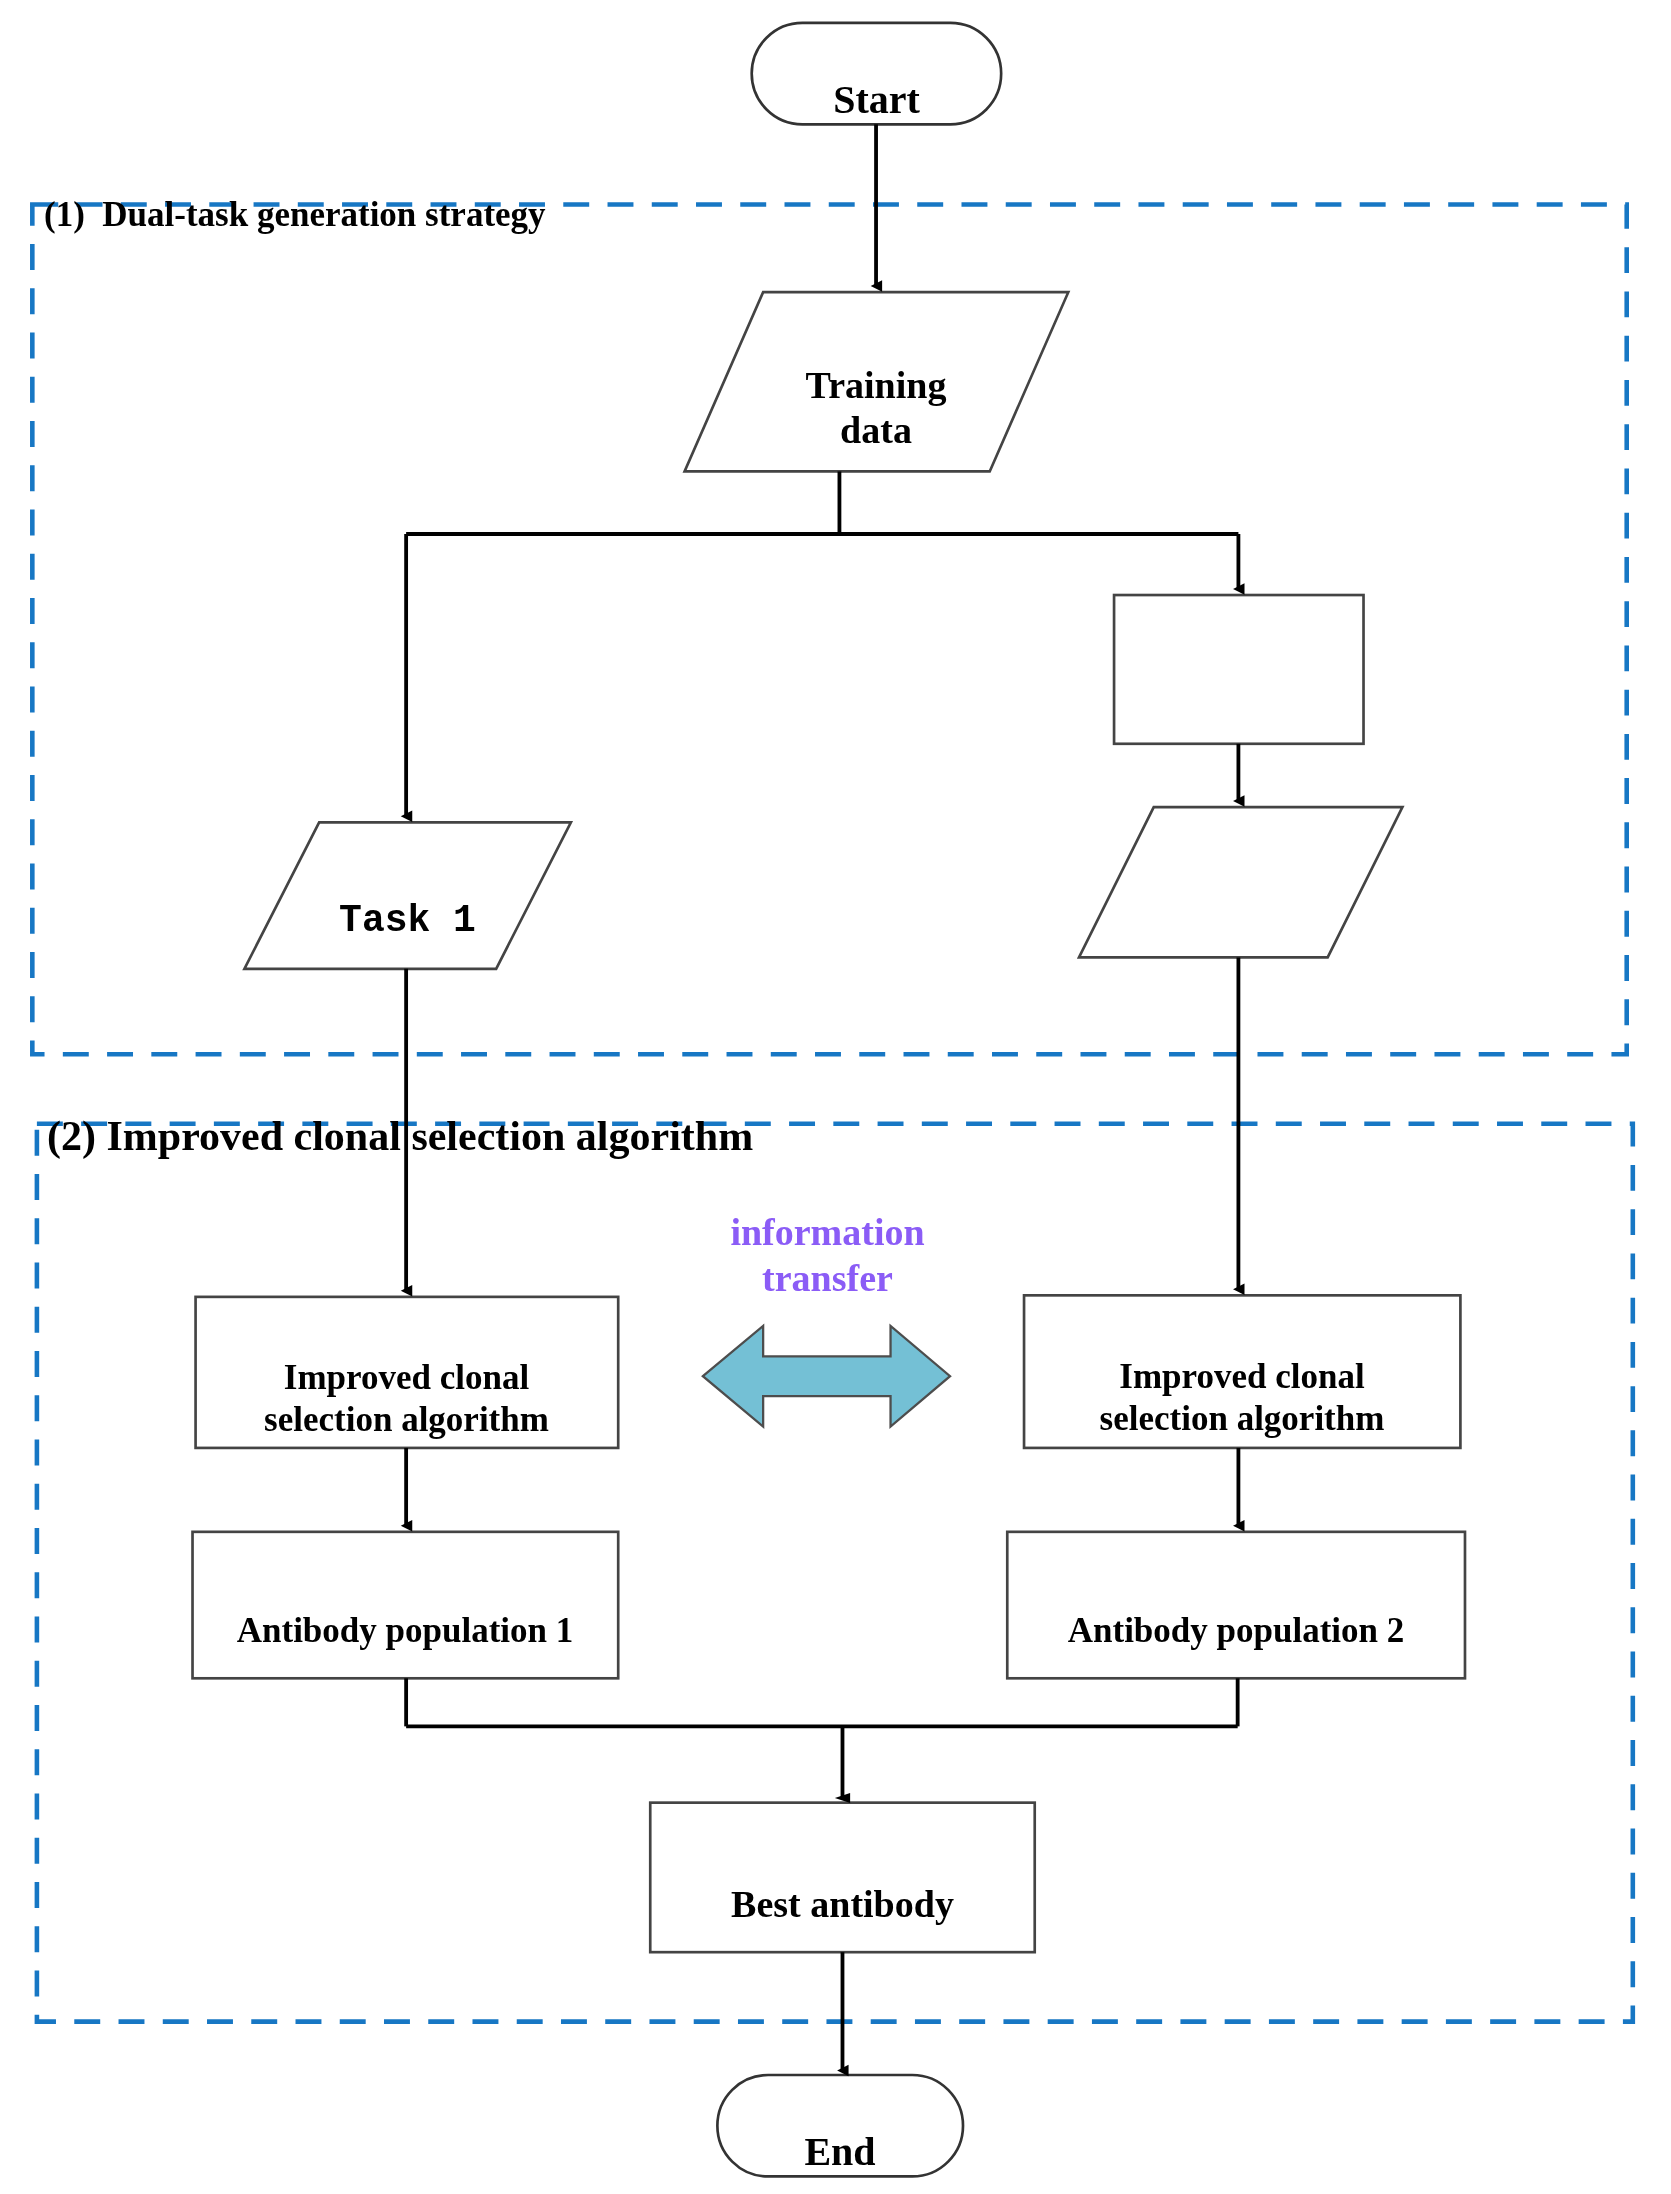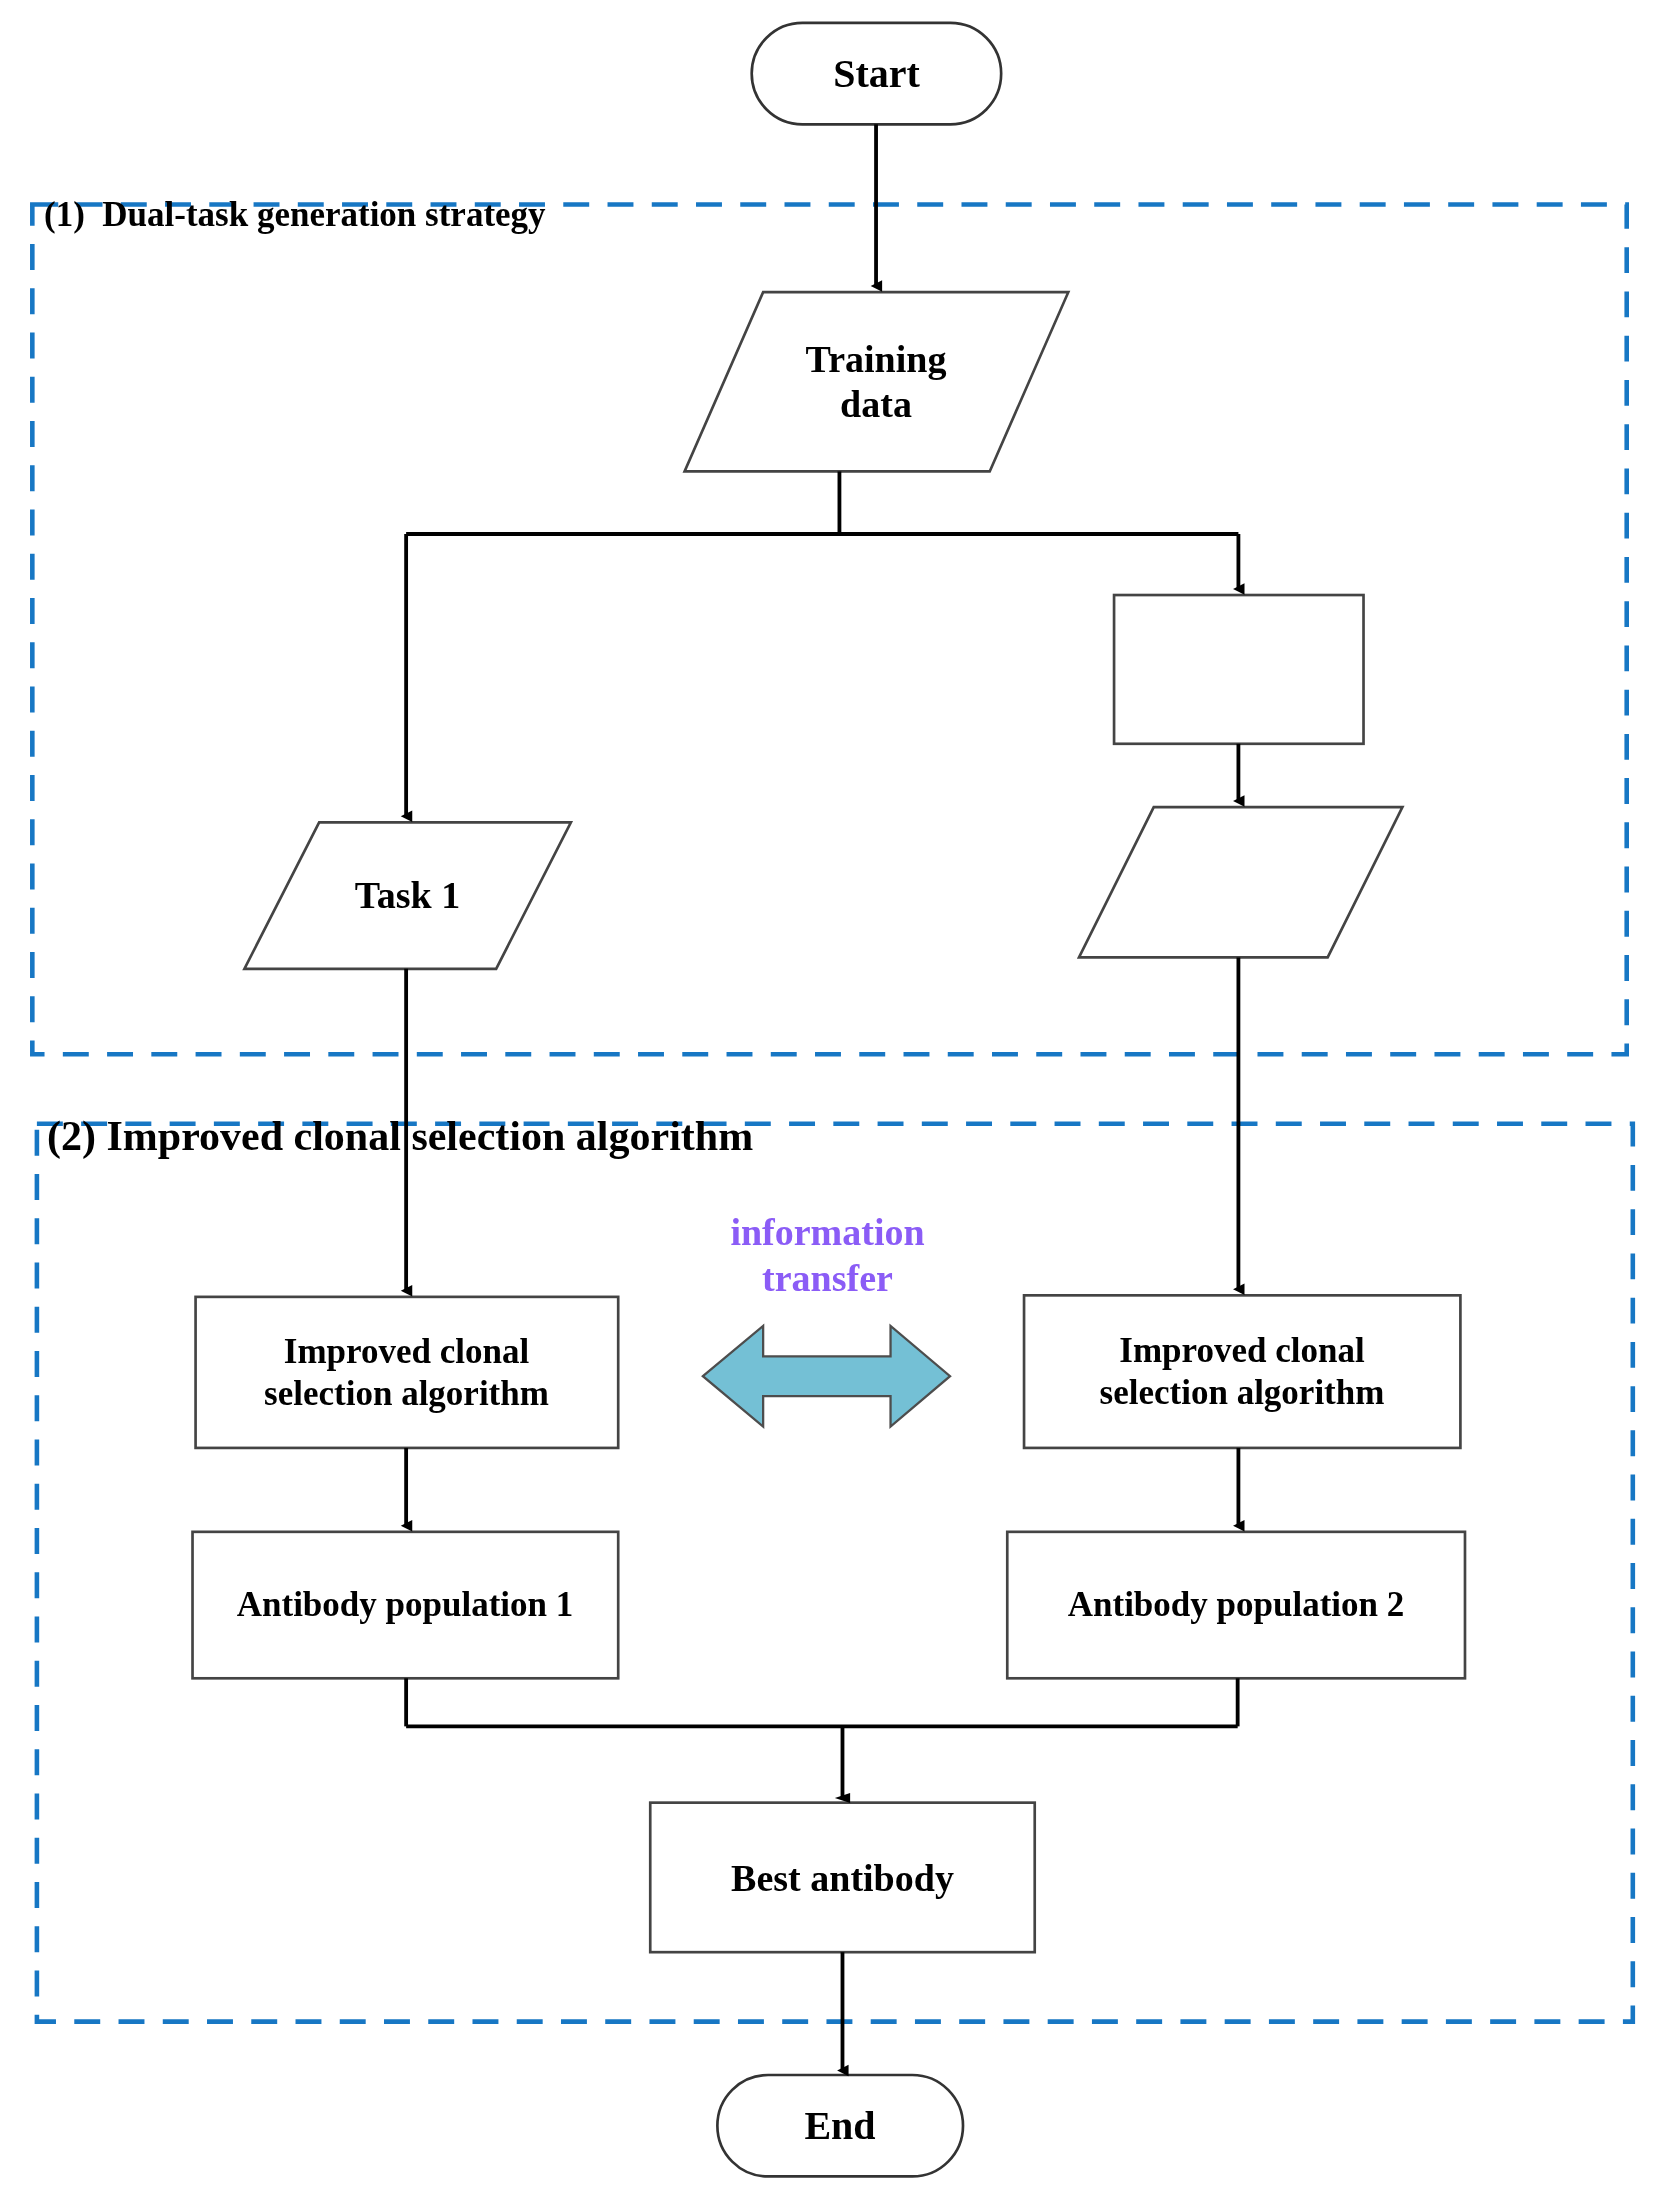--- a/index.html
+++ b/index.html
@@ -26,20 +26,21 @@
     position: absolute;
     display: flex;
     align-items: center;
     justify-content: center;
     text-align: center;
     font-weight: bold;
     color: #000000;
     line-height: 1.18;
     pointer-events: none;
     white-space: pre-line;
+    margin-top: 26px;
   }
   .section-label {
     position: absolute;
     font-weight: bold;
     color: #000000;
     white-space: pre;
   }
   .transfer-label {
     position: absolute;
     font-weight: bold;
@@ -121,21 +122,21 @@
   <div class="section-label" style="left:44px; top:195px; font-size:35px;">(1)  Dual-task generation strategy</div>
 
   <div class="section-label" style="left:47px; top:1112px; font-size:42px;">(2) Improved clonal selection algorithm</div>
 
   <div class="node-label" style="left:752px; top:23px; width:249px; height:101px; font-size:40px;">Start</div>
 
   <div class="node-label" style="left:684px; top:292px; width:384px; height:179px; font-size:38px;">Training
 data</div>
 
 
-  <div class="node-label" style="left:244px; top:822px; width:327px; height:146px; font-size:38px;">Task 1</div>
+  <div class="node-label" style="left:244px; top:822px; width:327px; height:146px; font-size:38px;font-family:Liberation Mono, monospace;">Task 1</div>
 
 
   <div class="node-label" style="left:195px; top:1297px; width:423px; height:151px; font-size:35px;">Improved clonal
 selection algorithm</div>
 
   <div class="node-label" style="left:1024px; top:1295px; width:436px; height:153px; font-size:35px;">Improved clonal
 selection algorithm</div>
 
   <div class="node-label" style="left:192px; top:1532px; width:426px; height:146px; font-size:35px;">Antibody population 1</div>
 

